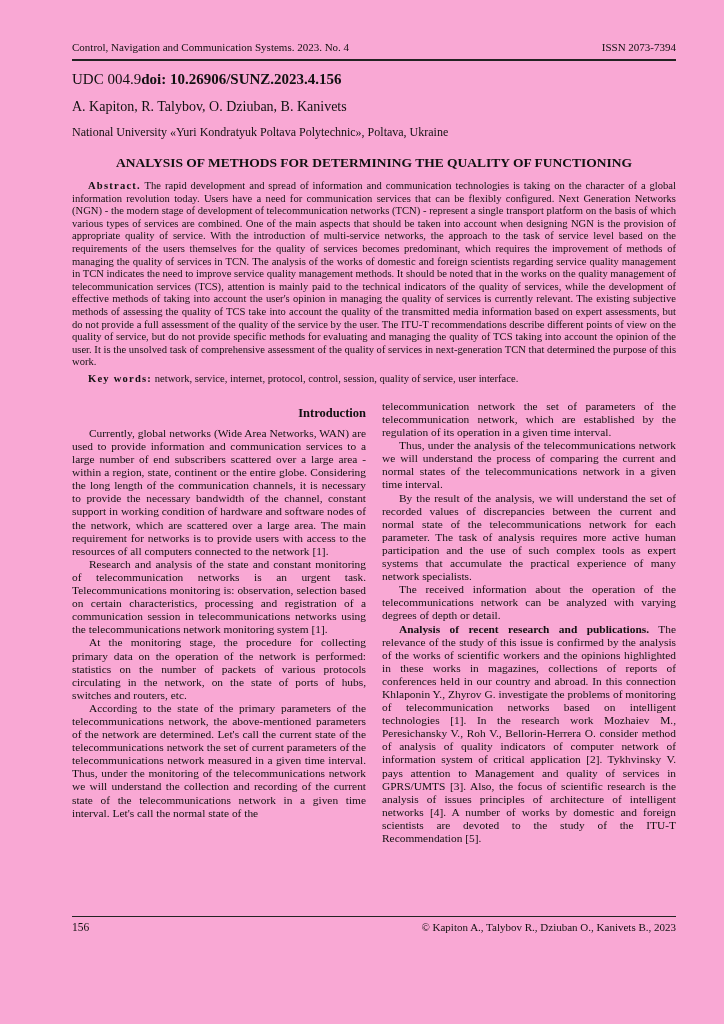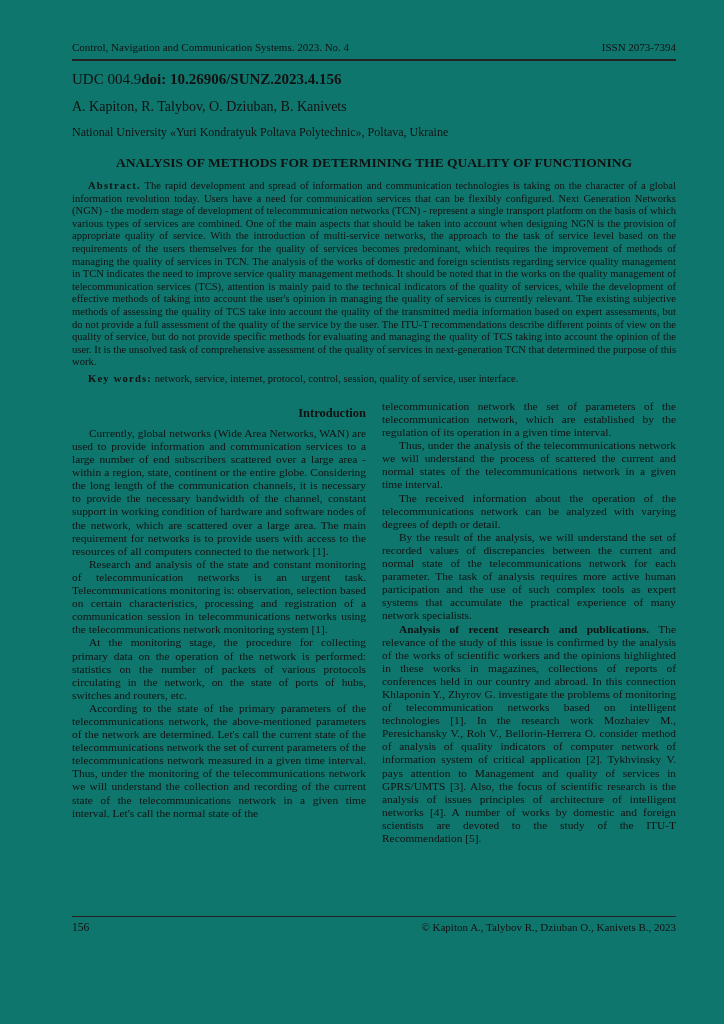--- a/index.html
+++ b/index.html
@@ -7,21 +7,21 @@
   body {
     width: 724px; height: 1024px;
     background: #ffffff;
     font-family: "Liberation Serif", "DejaVu Serif", serif;
     color: #111;
   }
   .page {
     position: relative;
     width: 724px; height: 1024px;
     padding: 40px 48px 0 72px;
-    background: #0f766e;
+    background: #f9a8d4;
     overflow: hidden;
   }
   .journal-row {
     display: flex; justify-content: space-between;
     font-size: 11px; line-height: 14px;
     padding-bottom: 5px;
     border-bottom: 2px solid #222;
   }
   .udc-row {
     display: flex; 
@@ -113,23 +113,23 @@
     <div class="col">
       <div class="section-heading">Introduction</div>
       <p>Currently, global networks (Wide Area Networks, WAN) are used to provide information and communication services to a large number of end subscribers scattered over a large area - within a region, state, continent or the entire globe. Considering the long length of the communication channels, it is necessary to provide the necessary bandwidth of the channel, constant support in working condition of hardware and software nodes of the network, which are scattered over a large area. The main requirement for networks is to provide users with access to the resources of all computers connected to the network [1].</p>
       <p>Research and analysis of the state and constant monitoring of telecommunication networks is an urgent task. Telecommunications monitoring is: observation, selection based on certain characteristics, processing and registration of a communication session in telecommunications networks using the telecommunications network monitoring system [1].</p>
       <p>At the monitoring stage, the procedure for collecting primary data on the operation of the network is performed: statistics on the number of packets of various protocols circulating in the network, on the state of ports of hubs, switches and routers, etc.</p>
       <p>According to the state of the primary parameters of the telecommunications network, the above-mentioned parameters of the network are determined. Let's call the current state of the telecommunications network the set of current parameters of the telecommunications network measured in a given time interval. Thus, under the monitoring of the telecommunications network we will understand the collection and recording of the current state of the telecommunications network in a given time interval. Let's call the normal state of the</p>
     </div>
 
     <div class="col">
       <p class="no-indent">telecommunication network the set of parameters of the telecommunication network, which are established by the regulation of its operation in a given time interval.</p>
-      <p>Thus, under the analysis of the telecommunications network we will understand the process of scattered the current and normal states of the telecommunications network in a given time interval.</p>
+      <p>Thus, under the analysis of the telecommunications network we will understand the process of comparing the current and normal states of the telecommunications network in a given time interval.</p>
+      <p>By the result of the analysis, we will understand the set of recorded values of discrepancies between the current and normal state of the telecommunications network for each parameter. The task of analysis requires more active human participation and the use of such complex tools as expert systems that accumulate the practical experience of many network specialists.</p>
       <p>The received information about the operation of the telecommunications network can be analyzed with varying degrees of depth or detail.</p>
-      <p>By the result of the analysis, we will understand the set of recorded values of discrepancies between the current and normal state of the telecommunications network for each parameter. The task of analysis requires more active human participation and the use of such complex tools as expert systems that accumulate the practical experience of many network specialists.</p>
       <p>
         <span class="lead">Analysis of recent research and publications.</span>
         <span>The relevance of the study of this issue is confirmed by the analysis of the works of scientific workers and the opinions highlighted in these works in magazines, collections of reports of conferences held in our country and abroad. In this connection Khlaponin Y., Zhyrov G. investigate the problems of monitoring of telecommunication networks based on intelligent technologies [1]. In the research work Mozhaiev M., Peresichansky V., Roh V., Bellorin-Herrera O. consider method of analysis of quality indicators of computer network of information system of critical application [2]. Tykhvinsky V. pays attention to Management and quality of services in GPRS/UMTS [3]. Also, the focus of scientific research is the analysis of issues principles of architecture of intelligent networks [4]. A number of works by domestic and foreign scientists are devoted to the study of the ITU-T Recommendation [5].</span>
       </p>
     </div>
 
   </div>
 
   <div class="footer">
     <span>156</span>

